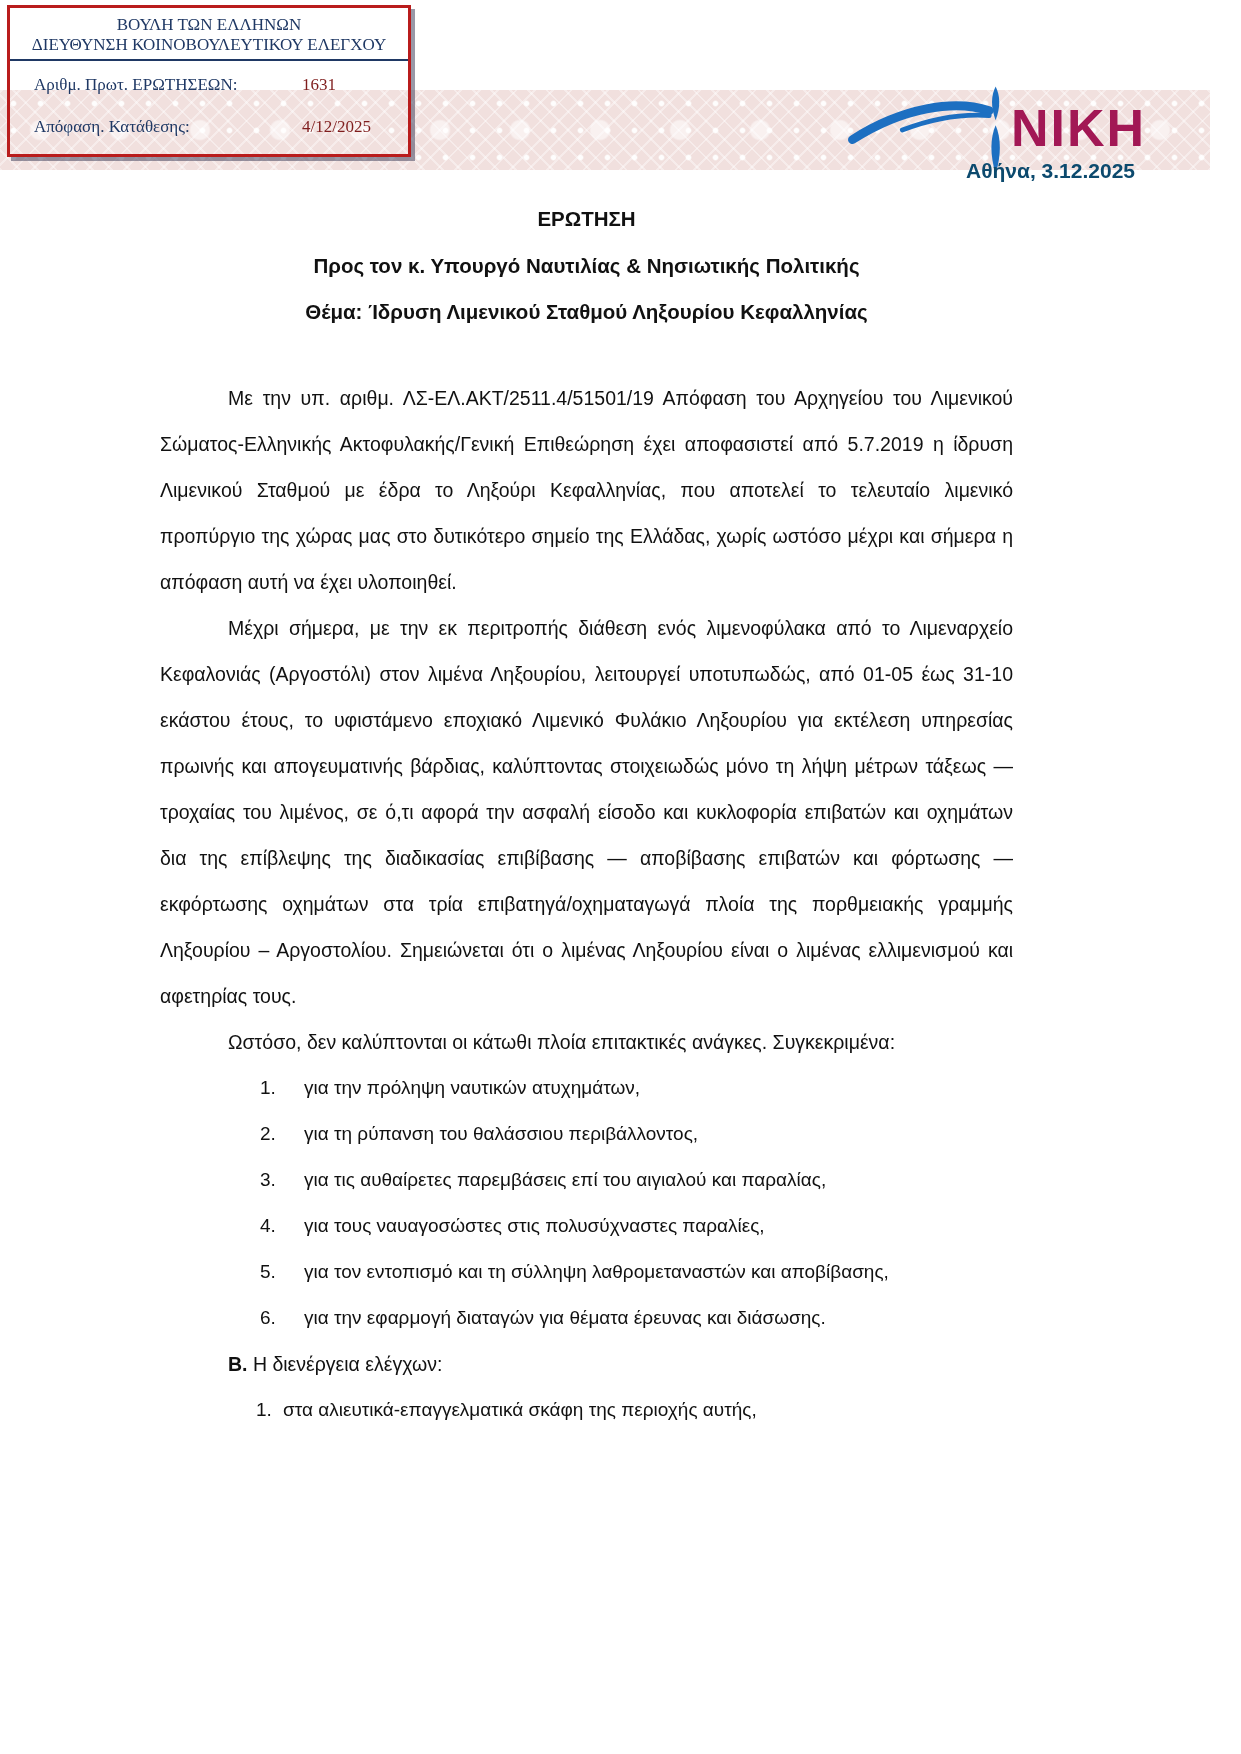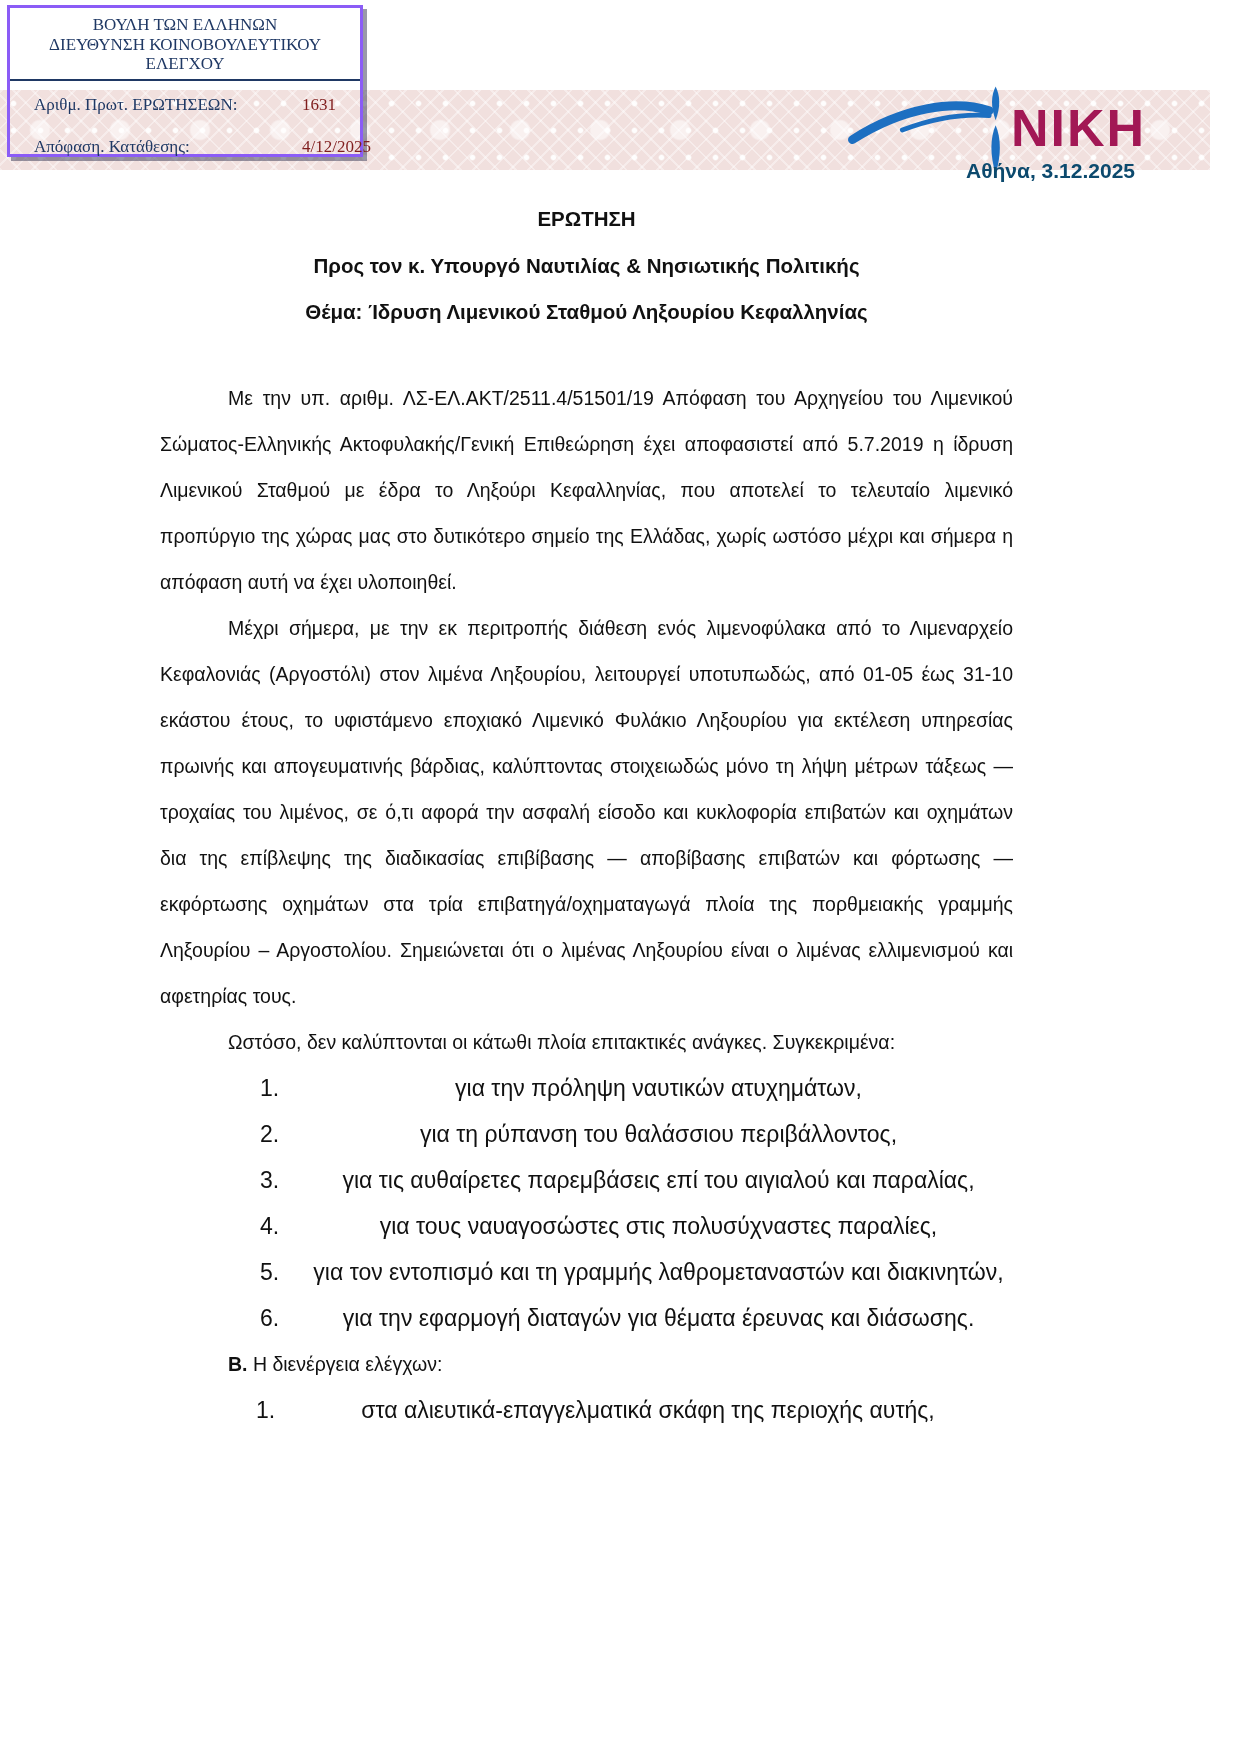--- a/index.html
+++ b/index.html
@@ -20,22 +20,22 @@
       radial-gradient(circle, rgba(255,255,255,.95) 2px, rgba(255,255,255,0) 3.5px),
       radial-gradient(circle, rgba(255,255,255,.55) 9px, rgba(255,255,255,0) 11px),
       repeating-linear-gradient(45deg, rgba(255,255,255,.4) 0 2px, rgba(255,255,255,0) 2px 13px),
       repeating-linear-gradient(-45deg, rgba(255,255,255,.4) 0 2px, rgba(255,255,255,0) 2px 13px);
     background-size:27px 27px, 80px 80px, auto auto, auto auto;
     z-index:1;
   }
 
   
   .stamp-box{
-    position:absolute;left:7px;top:5px;width:356px;height:152px;
-    border:3px solid #8b5cf6;
+    position:absolute;left:7px;top:5px;width:404px;height:152px;
+    border:3px solid #b91c1c;
     box-shadow:4px 4px 0 rgba(70,70,95,.55);
     z-index:2;
     font-family:"Liberation Serif", serif;
     color:#1f3864;
     box-sizing:border-box;
   }
   .stamp-head{
     background:#ffffff;
     border-bottom:2px solid #1f3864;
     text-align:center;
@@ -93,21 +93,21 @@
   .list-head{
     font-size:19.5px;line-height:46px;
     padding-left:68px;
   }
   .list-label{font-weight:700;}
 
   ol.num-list{
     margin:0;padding:0 0 0 100px;
     counter-reset:item;
     list-style:none;
-    font-size:23px;line-height:46px;text-align:center;
+    font-size:19px;line-height:46px;
   }
   ol.num-list li{
     position:relative;
     padding-left:44px;
     counter-increment:item;
   }
   ol.num-list li::before{
     content:counter(item) ".";
     position:absolute;left:0;top:0;
   }
@@ -157,21 +157,21 @@
 
     <p class="body-p">Με την υπ. αριθμ. ΛΣ-ΕΛ.ΑΚΤ/2511.4/51501/19 Απόφαση του Αρχηγείου του Λιμενικού Σώματος-Ελληνικής Ακτοφυλακής/Γενική Επιθεώρηση έχει αποφασιστεί από 5.7.2019 η ίδρυση Λιμενικού Σταθμού με έδρα το Ληξούρι Κεφαλληνίας, που αποτελεί το τελευταίο λιμενικό προπύργιο της χώρας μας στο δυτικότερο σημείο της Ελλάδας, χωρίς ωστόσο μέχρι και σήμερα η απόφαση αυτή να έχει υλοποιηθεί.</p>
     <p class="body-p">Μέχρι σήμερα, με την εκ περιτροπής διάθεση ενός λιμενοφύλακα από το Λιμεναρχείο Κεφαλονιάς (Αργοστόλι) στον λιμένα Ληξουρίου, λειτουργεί υποτυπωδώς, από 01-05 έως 31-10 εκάστου έτους, το υφιστάμενο εποχιακό Λιμενικό Φυλάκιο Ληξουρίου για εκτέλεση υπηρεσίας πρωινής και απογευματινής βάρδιας, καλύπτοντας στοιχειωδώς μόνο τη λήψη μέτρων τάξεως — τροχαίας του λιμένος, σε ό,τι αφορά την ασφαλή είσοδο και κυκλοφορία επιβατών και οχημάτων δια της επίβλεψης της διαδικασίας επιβίβασης — αποβίβασης επιβατών και φόρτωσης — εκφόρτωσης οχημάτων στα τρία επιβατηγά/οχηματαγωγά πλοία της πορθμειακής γραμμής Ληξουρίου – Αργοστολίου. Σημειώνεται ότι ο λιμένας Ληξουρίου είναι ο λιμένας ελλιμενισμού και αφετηρίας τους.</p>
     <p class="body-p">Ωστόσο, δεν καλύπτονται οι κάτωθι πλοία επιτακτικές ανάγκες. Συγκεκριμένα:</p>
 
     <ol class="num-list">
       <li>για την πρόληψη ναυτικών ατυχημάτων,</li>
       <li>για τη ρύπανση του θαλάσσιου περιβάλλοντος,</li>
       <li>για τις αυθαίρετες παρεμβάσεις επί του αιγιαλού και παραλίας,</li>
       <li>για τους ναυαγοσώστες στις πολυσύχναστες παραλίες,</li>
-      <li>για τον εντοπισμό και τη γραμμής λαθρομεταναστών και διακινητών,</li>
+      <li>για τον εντοπισμό και τη σύλληψη λαθρομεταναστών και αποβίβασης,</li>
       <li>για την εφαρμογή διαταγών για θέματα έρευνας και διάσωσης.</li>
     </ol>
 
     <div class="list-head">
       <span class="list-label">Β.</span>
       <span>Η διενέργεια ελέγχων:</span>
     </div>
     <ol class="num-list b-list">
       <li>στα αλιευτικά-επαγγελματικά σκάφη της περιοχής αυτής,</li>
     </ol>

